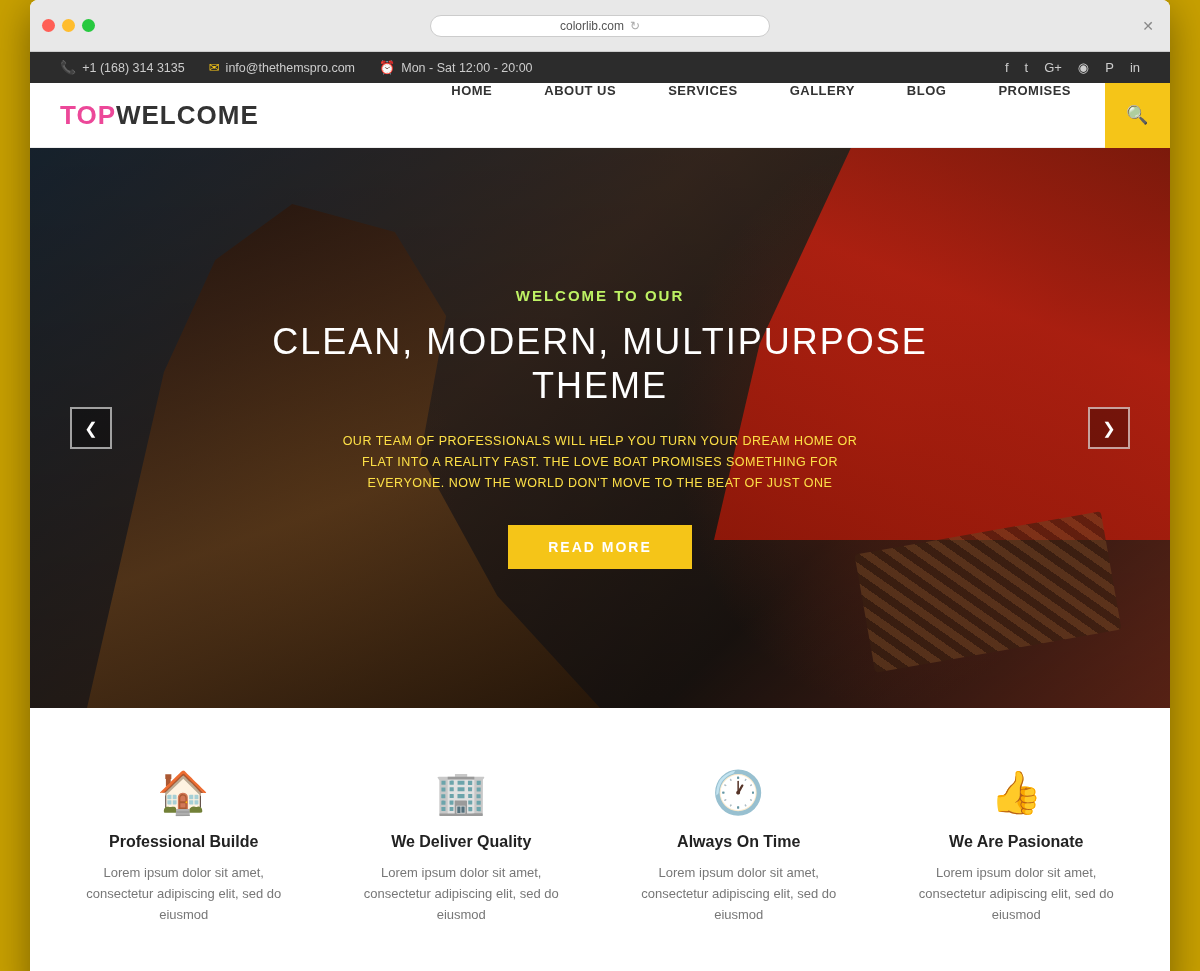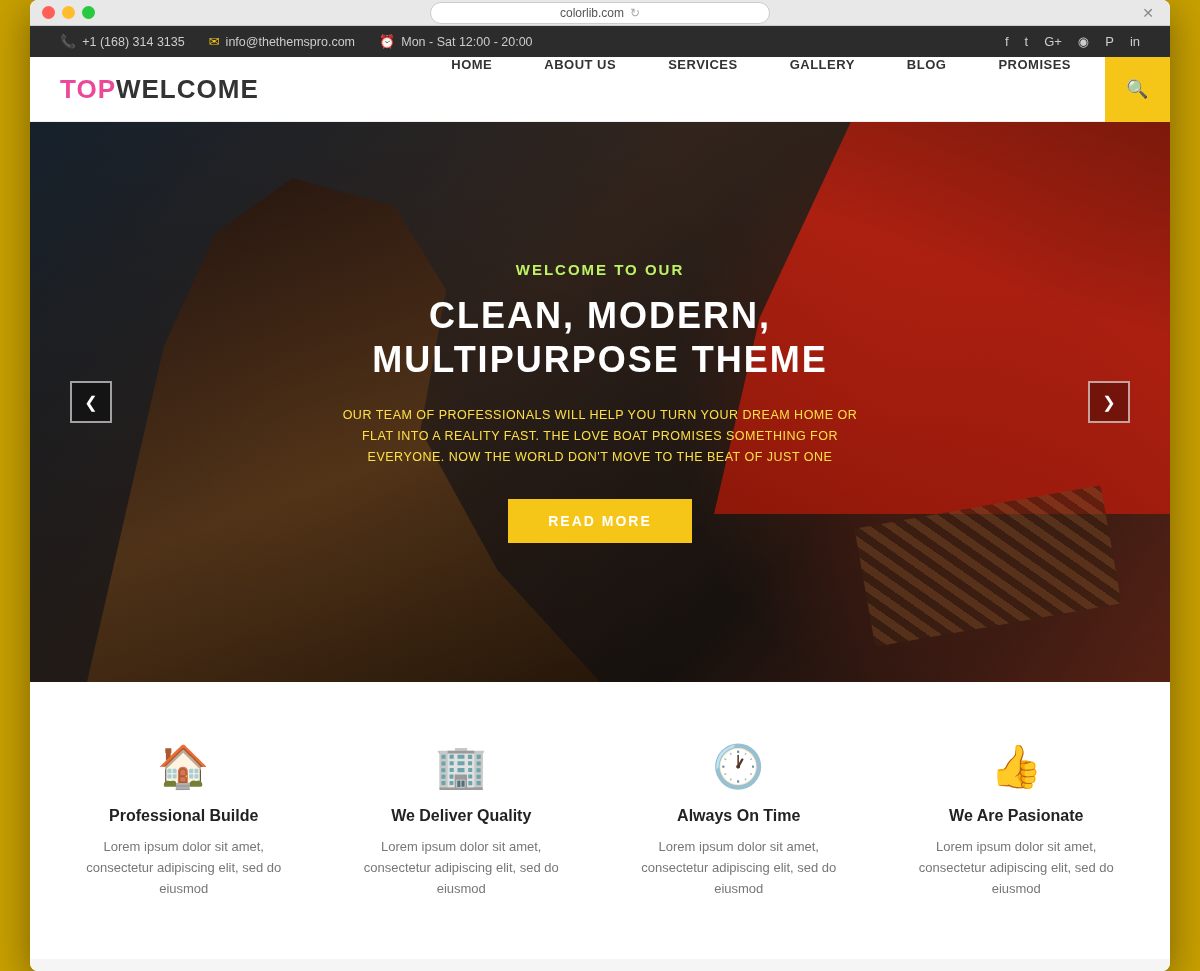--- a/index.html
+++ b/index.html
@@ -15,21 +15,21 @@
     
     .browser-window {
       width: 1140px;
       background: #fff;
       border-radius: 8px;
       overflow: hidden;
       box-shadow: 0 10px 40px rgba(0,0,0,0.4);
     }
     .browser-titlebar {
       background: #e8e8e8;
-      height: 26px;
+      height: 52px;
       display: flex;
       align-items: center;
       padding: 0 12px;
       border-bottom: 1px solid #ccc;
       position: relative;
     }
     .browser-dots {
       display: flex;
       gap: 7px;
     }
@@ -227,21 +227,21 @@
     .hero-subtitle {
       color: #bef264;
       font-size: 15px;
       font-weight: 700;
       letter-spacing: 2px;
       margin-bottom: 16px;
       text-transform: uppercase;
     }
     .hero-title {
       font-size: 36px;
-      font-weight: 700;
+      font-weight: 400;
       letter-spacing: 2px;
       text-transform: uppercase;
       margin-bottom: 24px;
       line-height: 1.2;
     }
     .hero-description {
       font-size: 12.5px;
       color: #fde047;
       line-height: 1.7;
       max-width: 550px;

